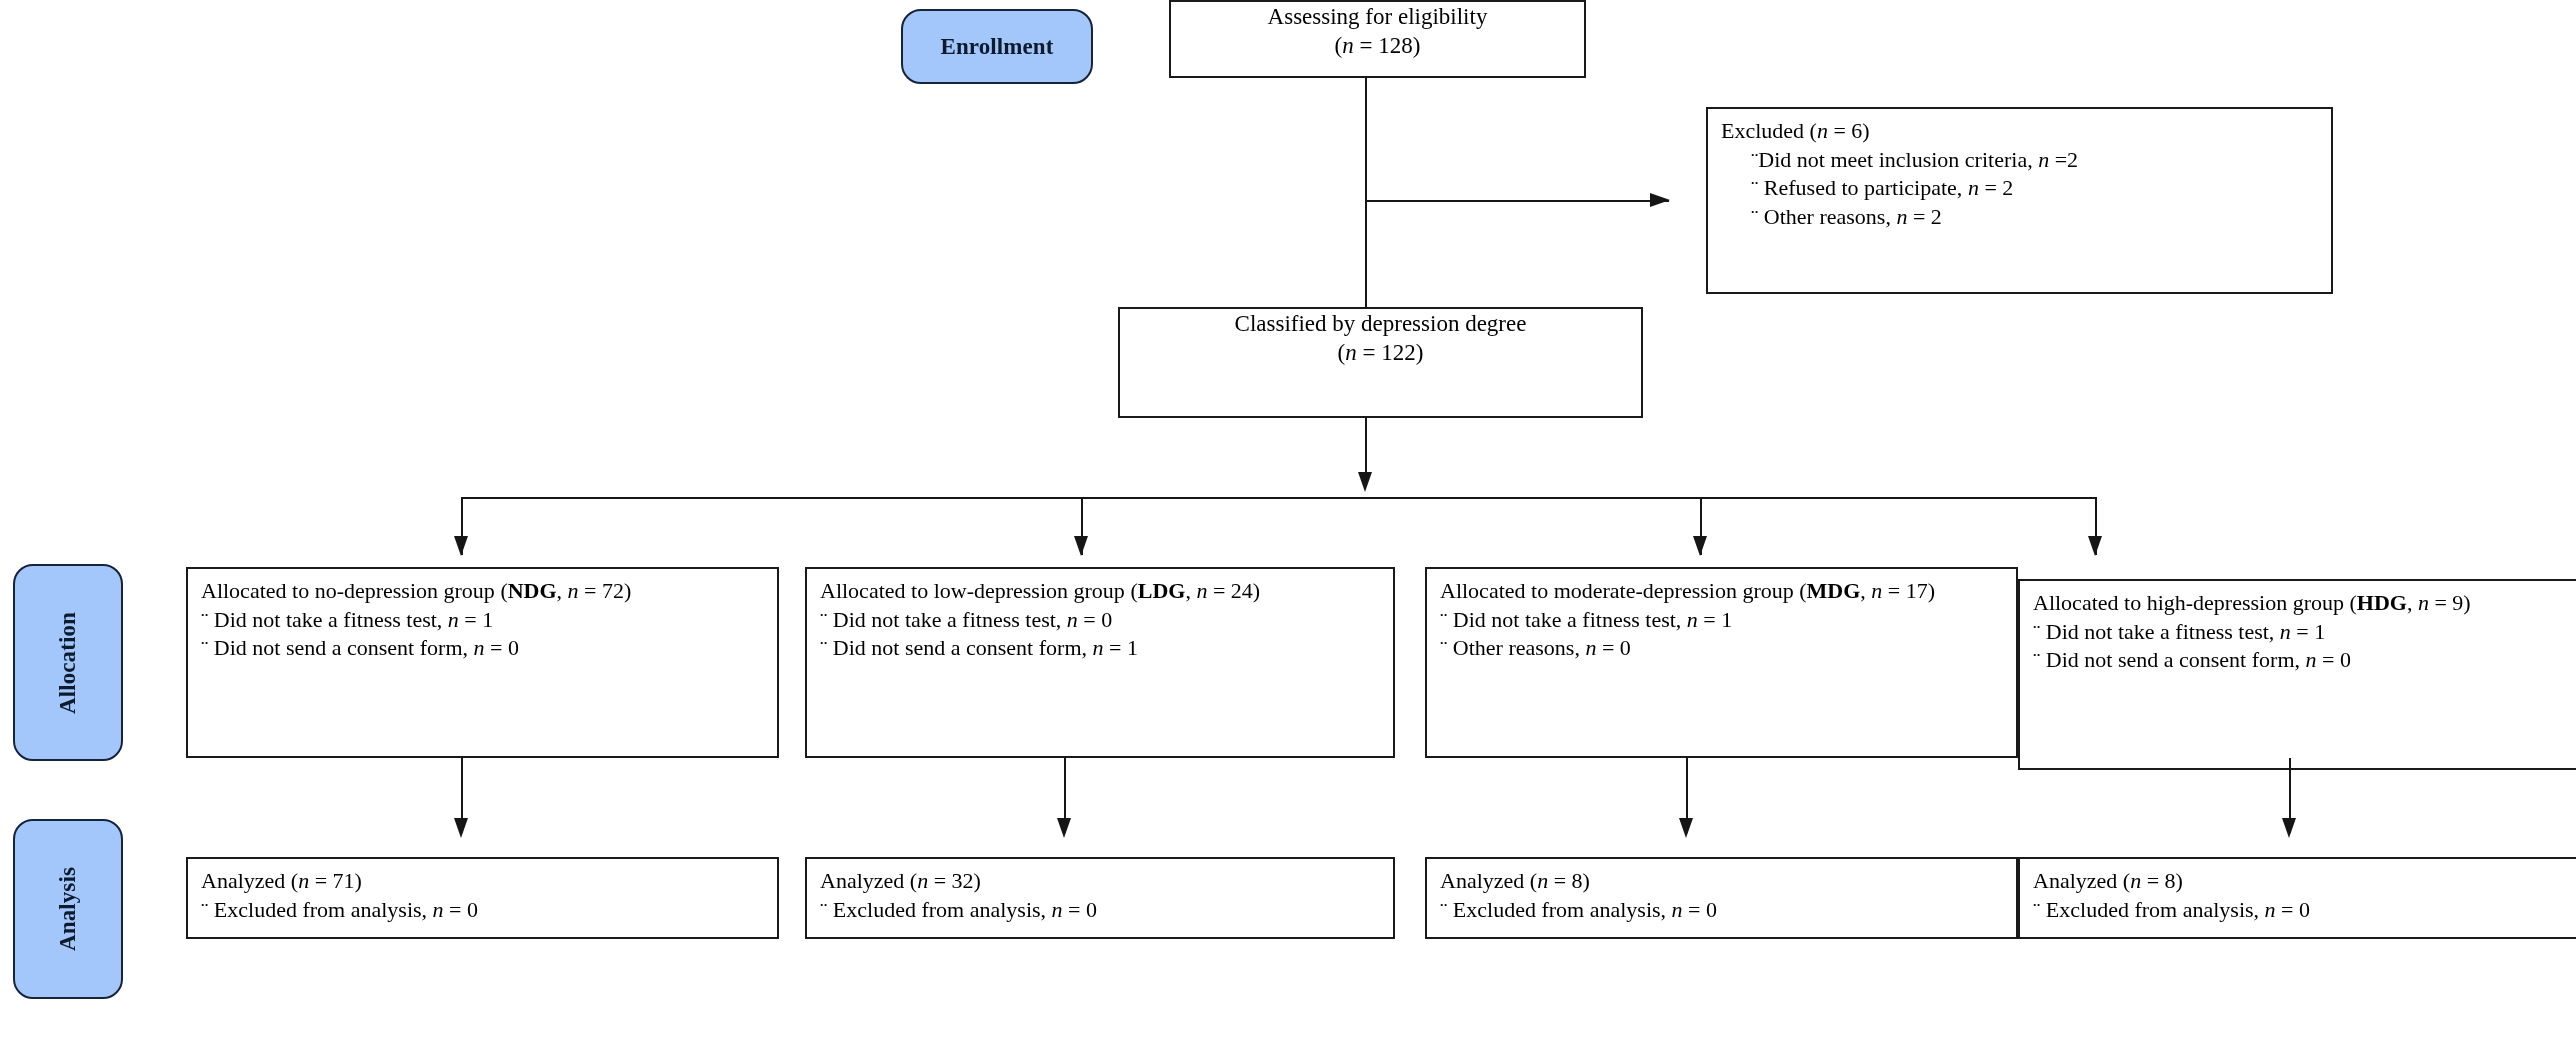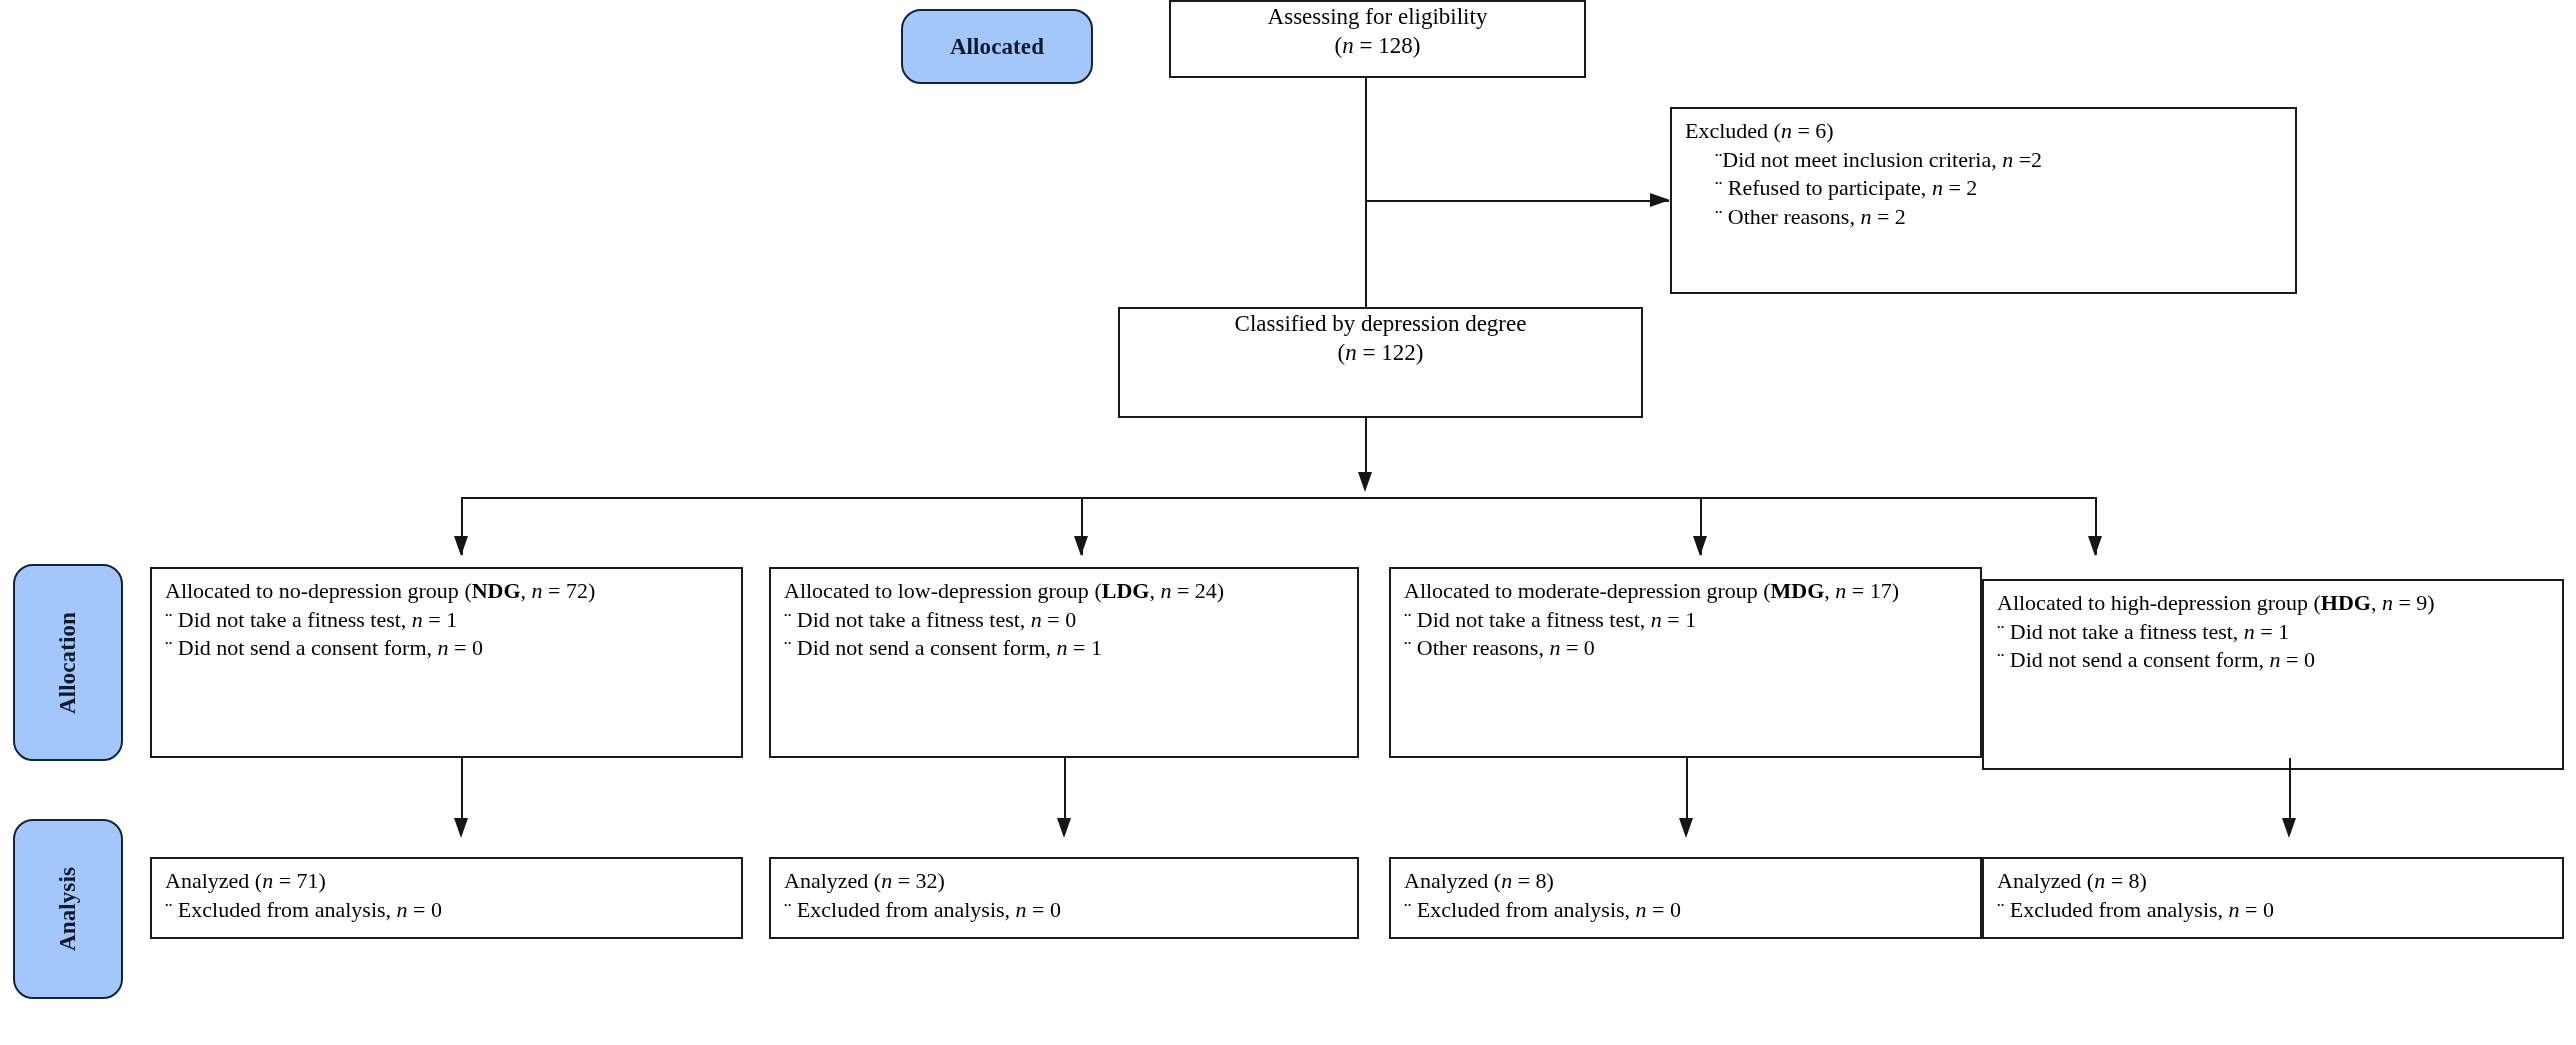--- a/index.html
+++ b/index.html
@@ -103,30 +103,30 @@
     position: absolute;
     width: 0;
     height: 0;
     border-top: 7.6px solid transparent;
     border-bottom: 7.6px solid transparent;
     border-left: 20px solid #161616;
   }
 
   
   .fs-big   { font-size: 23px; }
-  .fs-body  { font-size: 22px; }
+  .fs-body  { font-size: 22px; margin-left: 36px; }
   .fs-stage { font-size: 23px; }
 </style>
 </head>
 <body>
 
 <div id="diagram">
 
   <div class="node stage-pill fs-stage" style="left:901px; top:9.3px; width:192px; height:75px;">
-    <span class="stage-label">Allocated</span>
+    <span class="stage-label">Enrollment</span>
   </div>
 
   <div class="node boxed fs-big" style="left:1169px; top:0px; width:417px; height:78px;">
     <div class="centered-text">
       <span class="line">Assessing for eligibility</span>
       <span class="line"><span>(</span><span class="ital">n</span><span> = 128)</span></span>
     </div>
   </div>
 
   <div class="vline" style="left:1365px; top:78px; height:256px;"></div>

